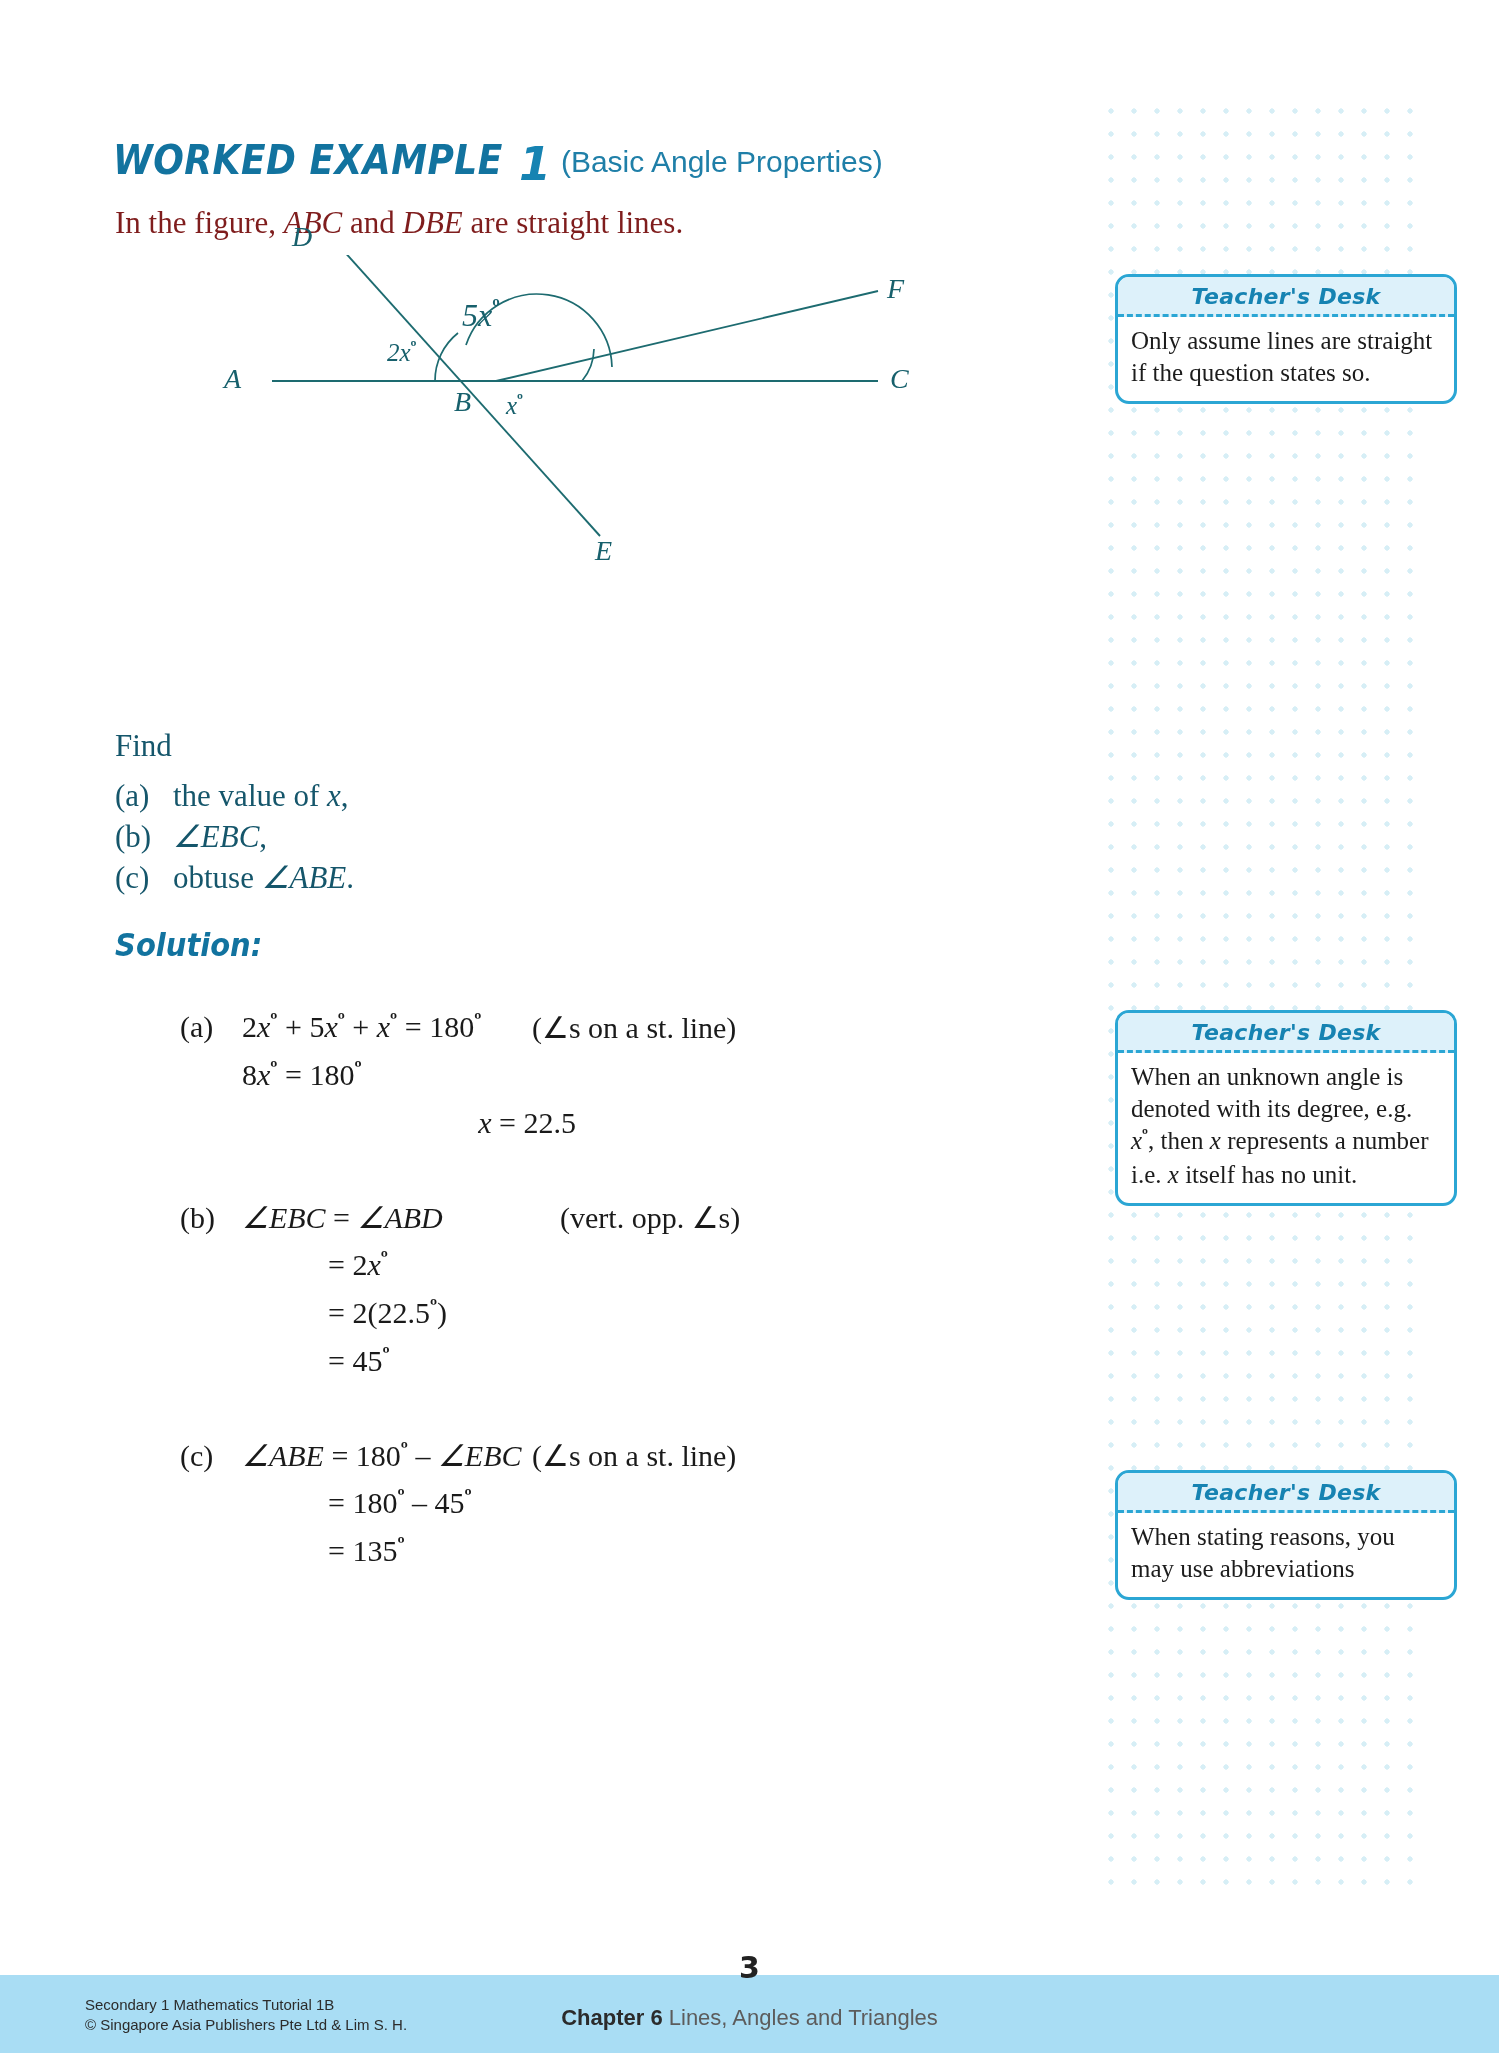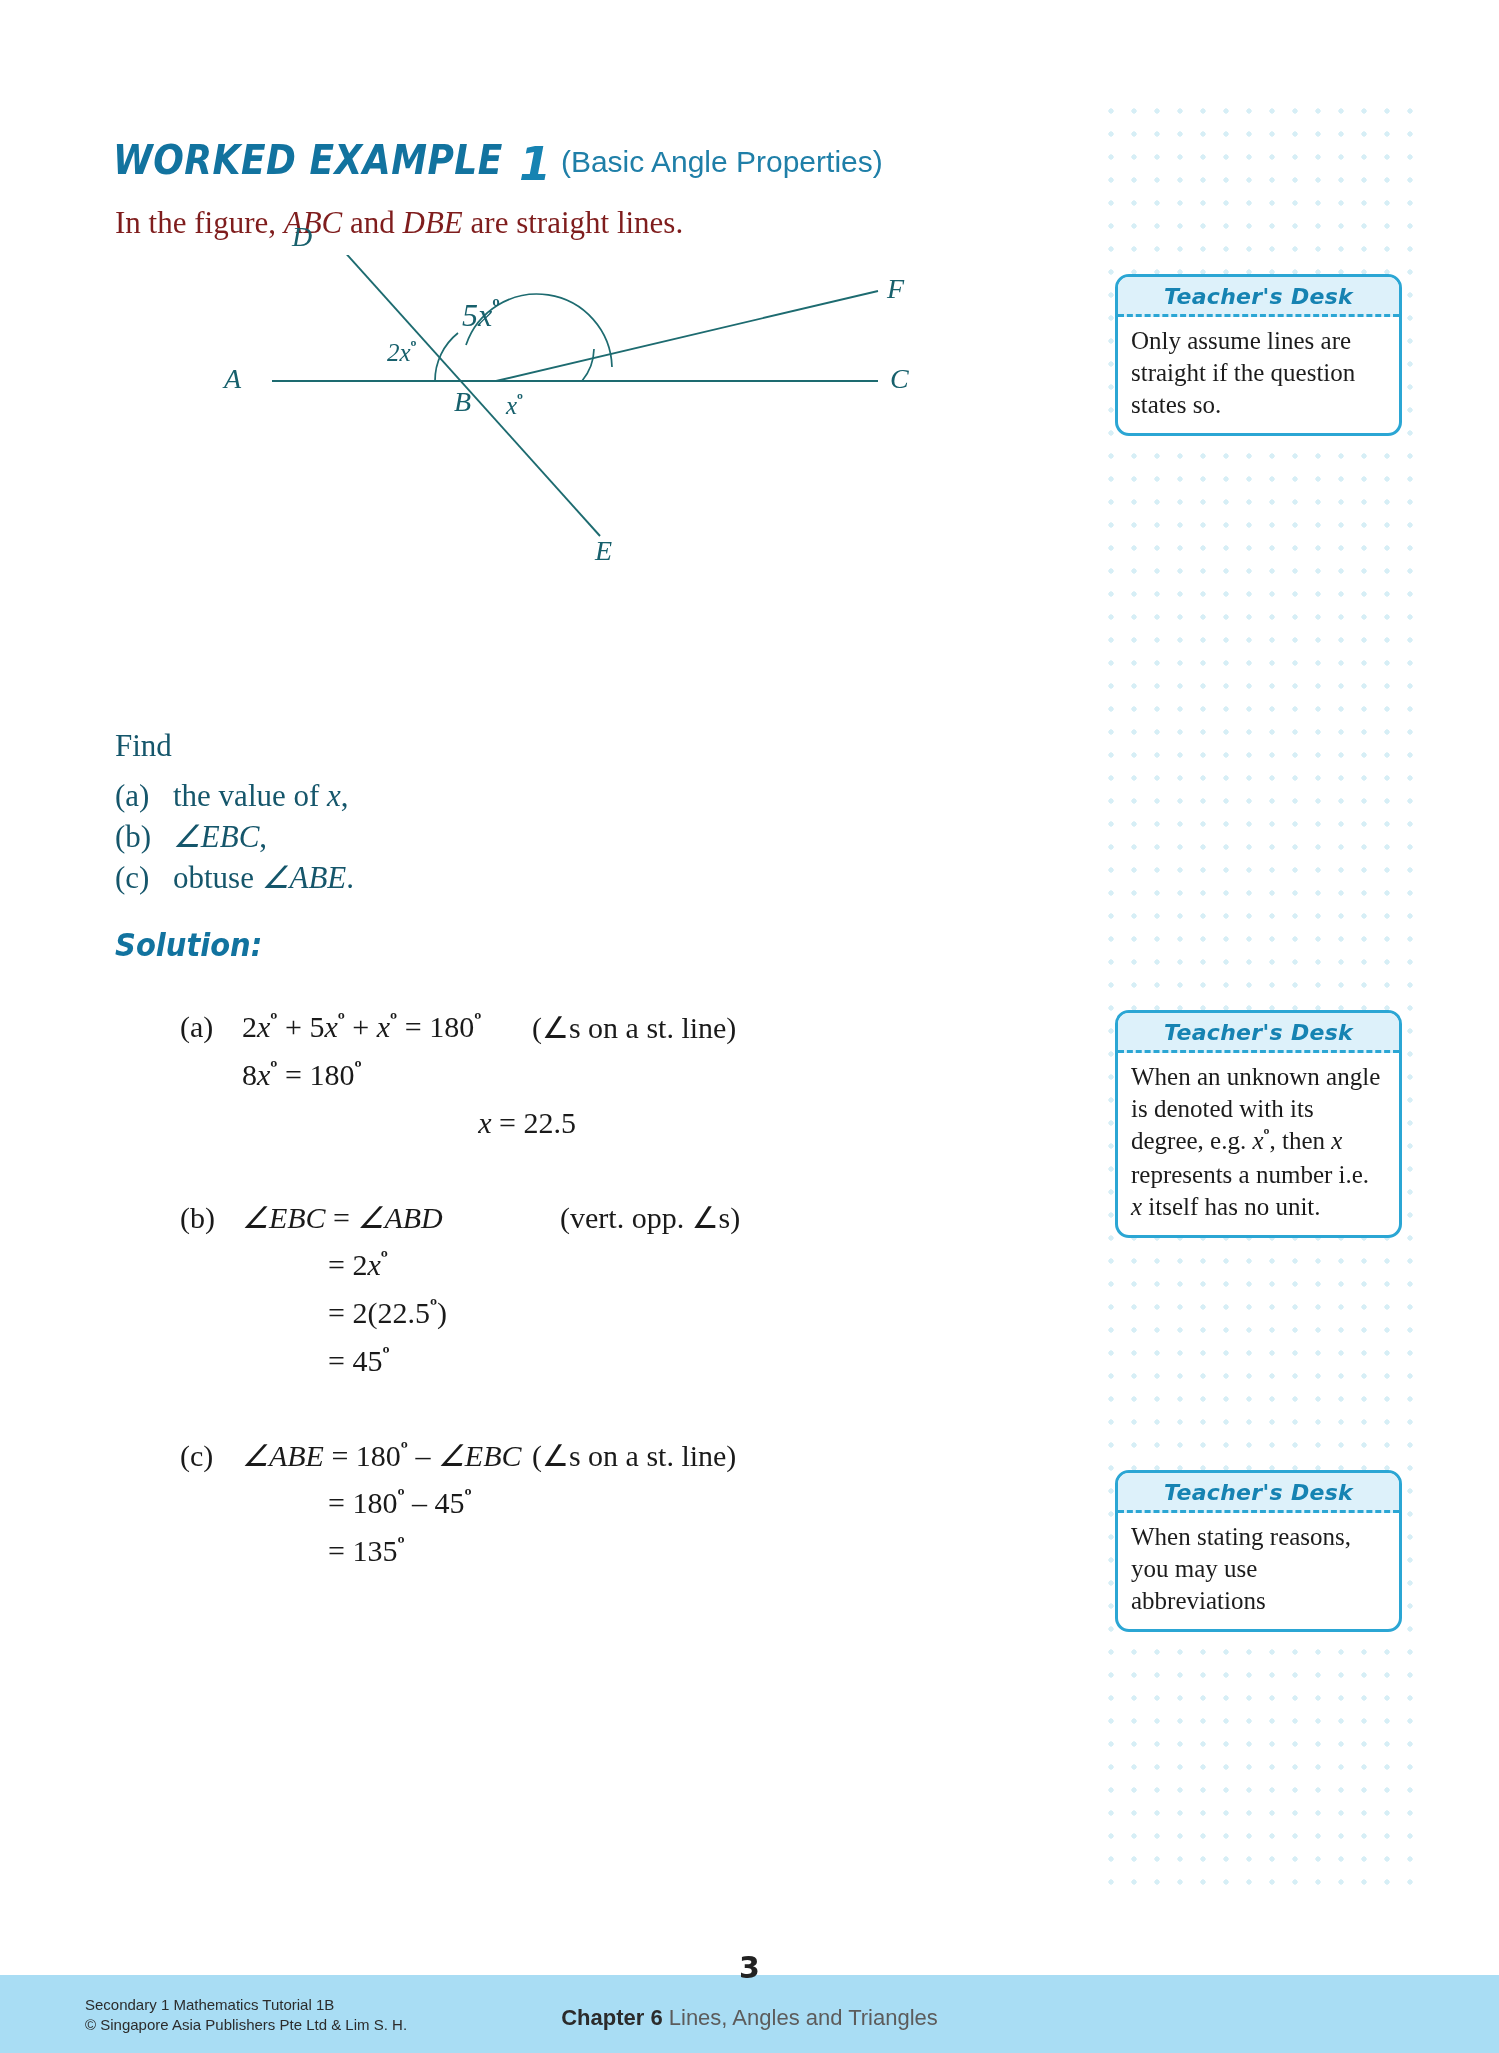--- a/index.html
+++ b/index.html
@@ -100,21 +100,21 @@
   .sol-tag{width:62px;flex:none;}
   .sol-body{flex:none;}
   .sol-reason{position:absolute;left:380px;}
   .sol-reason.wide{left:352px;text-align:center;}
   i{font-style:italic;}
   .deg{font-size:0.72em;position:relative;top:-0.46em;font-weight:bold;font-style:normal;}
 
   
   .td{
     position:absolute;
-    width:287px;
+    width:342px;
     border:3px solid #2ba6d4;
     border-radius:14px;
     background:#ffffff;
     overflow:hidden;
     z-index:4;
     box-sizing:border-box;
   }
   .td-head{
     background:#ddf1fa;
     text-align:center;

